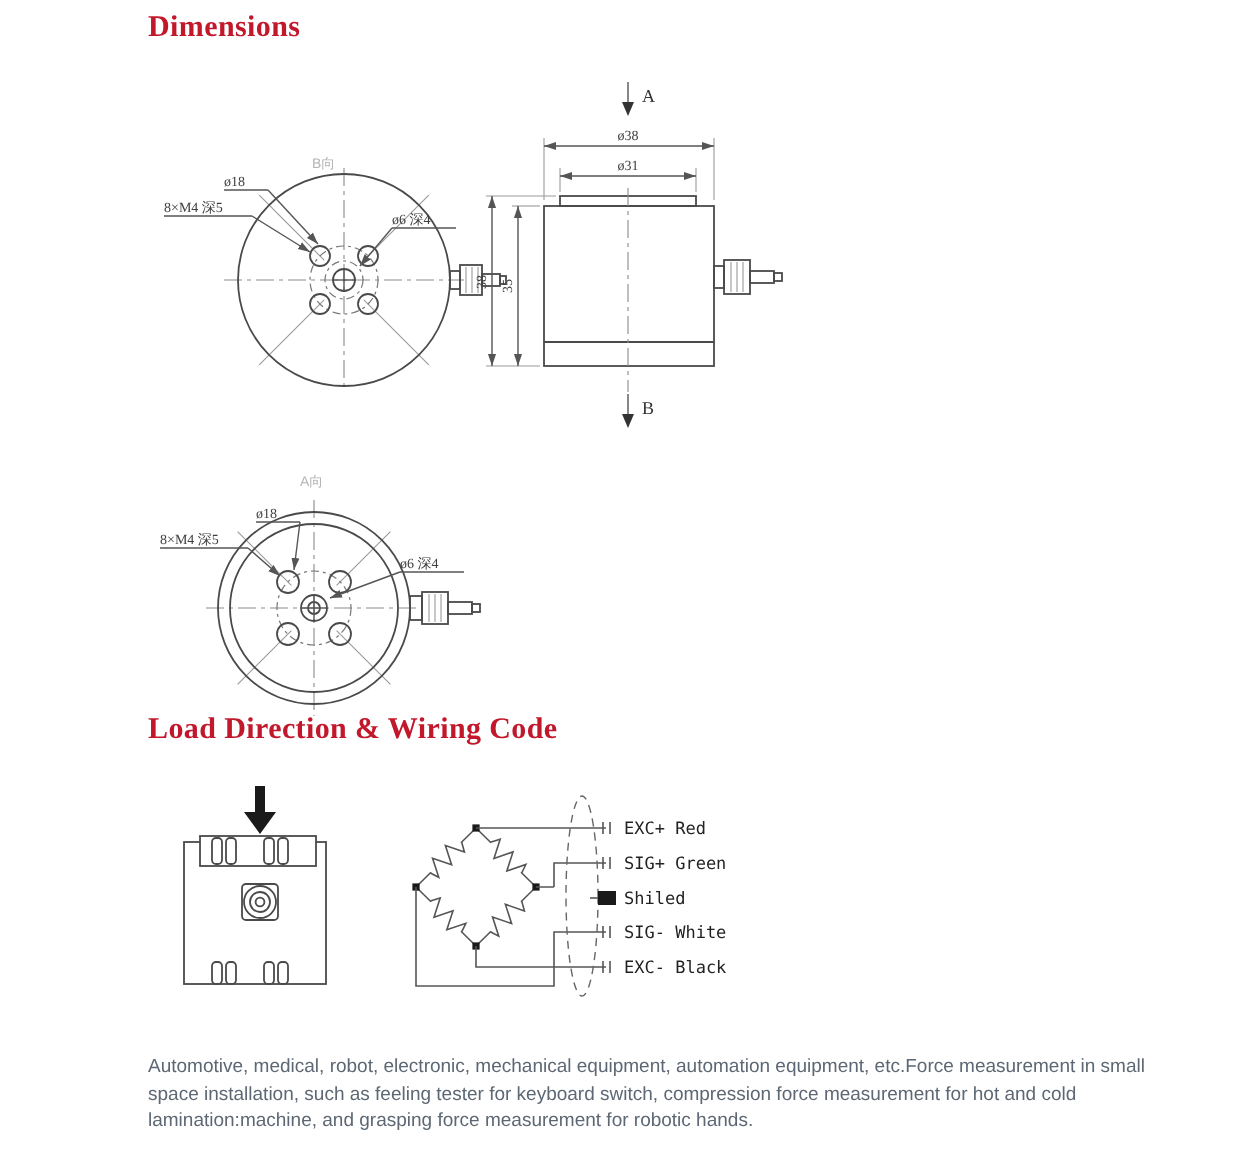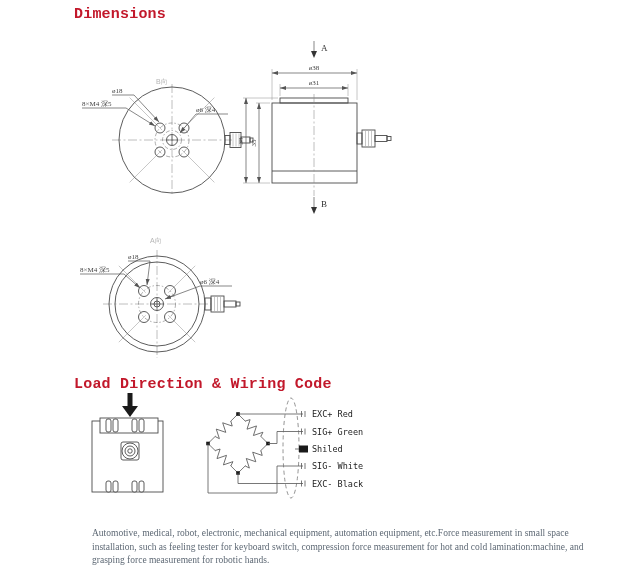--- a/index.html
+++ b/index.html
@@ -2,31 +2,31 @@
 <html><head>
 <meta charset="utf-8">
 <style>
   html,body { margin:0; padding:0; background:#ffffff; }
   .page {
     position:relative; width:621px; height:585px; background:#ffffff;
     font-family:"Liberation Sans", sans-serif; overflow:hidden;
   }
   .section-title {
     position:absolute; left:74px;
-    font-family:Liberation Mono, monospace;
+    font-family:Liberation Serif, serif;
     font-weight:bold; font-size:15px; letter-spacing:0.2px;
     color:#c2182b;
   }
   #title-dimensions   { top:6px; }
-  #title-loadwiring   { top:376px; }
+  #title-loadwiring   { top:357px; }
   #title-applications { top:507px; }
   .app-text {
-    position:absolute; left:92px; top:527px; width:512px;
+    position:absolute; left:74px; top:527px; width:512px;
     font-size:9.5px; line-height:13.5px; color:#5d6874;
-    font-family:Liberation Serif, serif;
+    font-family:Liberation Sans, sans-serif;
   }
   svg { position:absolute; left:0; top:0; }
   .outline   { stroke:#4a4a4a; stroke-width:0.9; fill:none; }
   .outline-f { stroke:#4a4a4a; stroke-width:0.9; fill:#ffffff; }
   .thin      { stroke:#999999; stroke-width:0.55; fill:none; }
   .cl        { stroke:#8a8a8a; stroke-width:0.55; fill:none; stroke-dasharray:9 2.5 2 2.5; }
   .dash      { stroke:#777777; stroke-width:0.6; fill:none; stroke-dasharray:4 2 1.5 2; }
   .dim       { stroke:#555555; stroke-width:0.7; fill:none; }
   .dim-label { font:7px "Liberation Serif", serif; fill:#3f3f3f; }
   .view-label{ font:7px "Liberation Sans", sans-serif; fill:#b5b5b5; }

